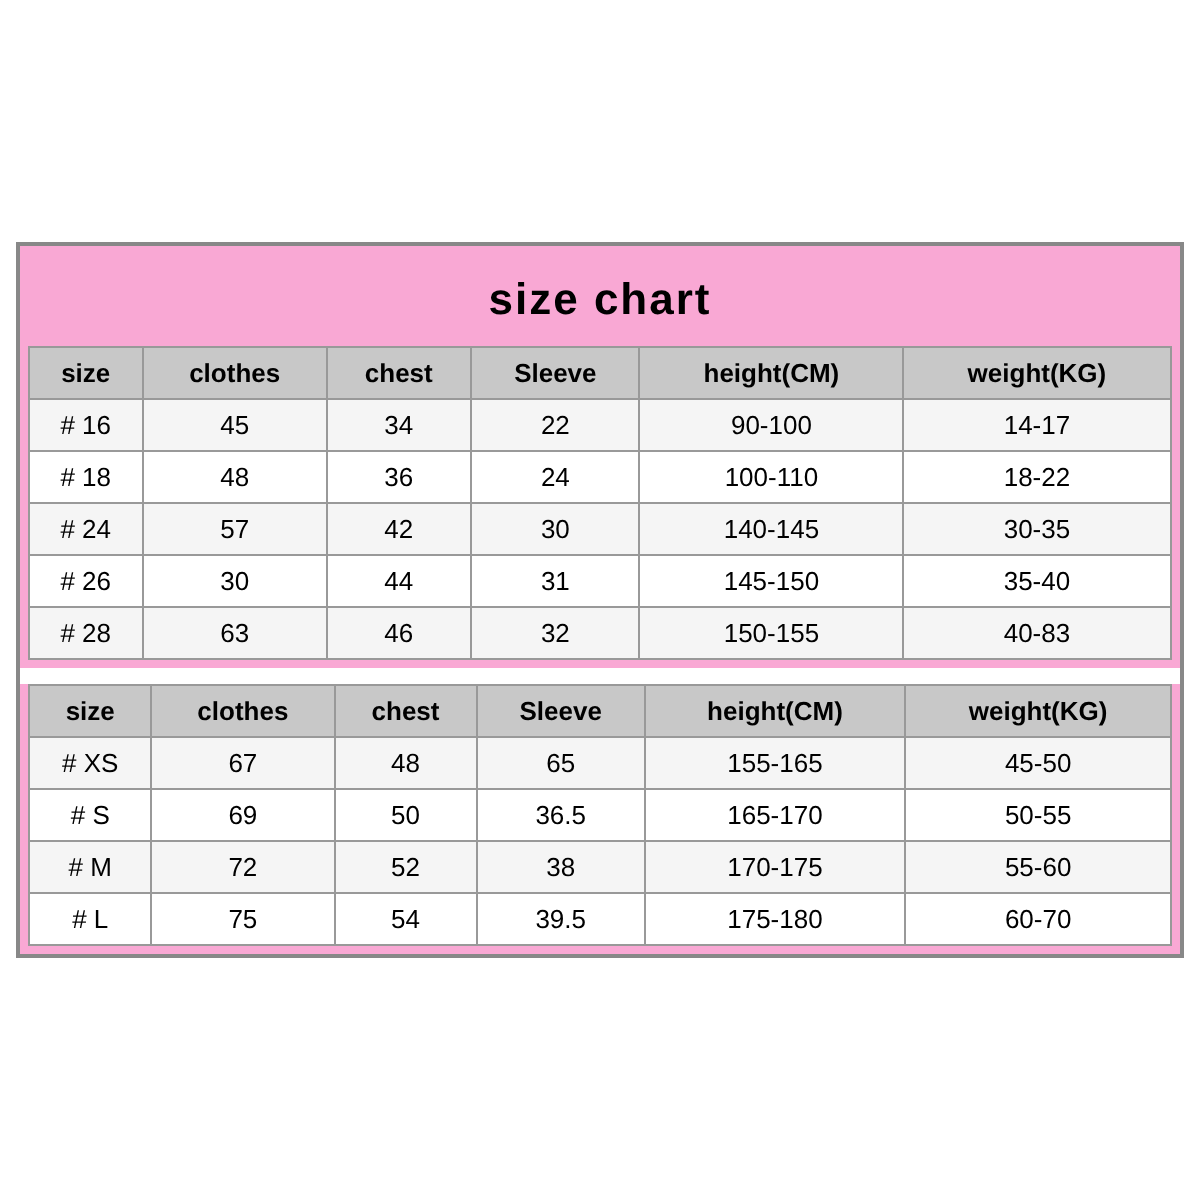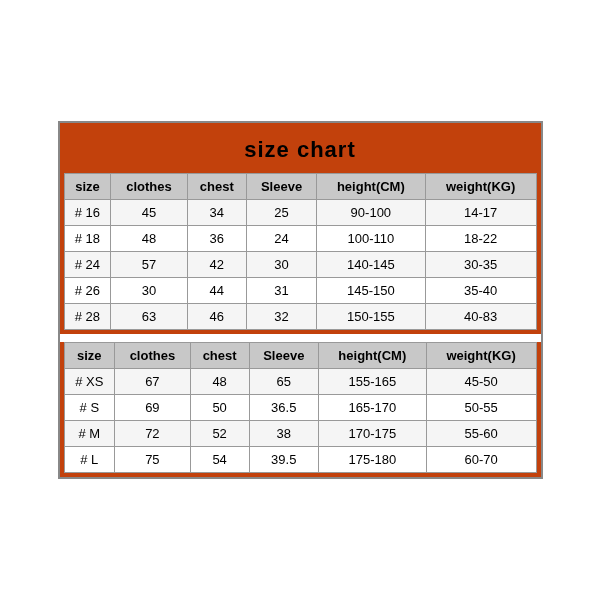--- a/index.html
+++ b/index.html
@@ -6,23 +6,23 @@
     body {
       width: 600px;
       height: 600px;
       background: #fff;
       display: flex;
       align-items: center;
       justify-content: center;
       font-family: Arial, sans-serif;
     }
     .container {
-      width: 485px;
+      width: 584px;
       border: 2px solid #888;
-      background: #c2410c;
+      background: #f9a8d4;
     }
     .title {
       text-align: center;
       font-size: 22px;
       font-weight: bold;
       padding: 14px 0 10px 0;
       letter-spacing: 1px;
     }
     table {
       width: 100%;
@@ -68,21 +68,21 @@
             <th>Sleeve</th>
             <th>height(CM)</th>
             <th>weight(KG)</th>
           </tr>
       </thead>
       <tbody id="table1-body">
       <tr>
             <td># 16</td>
             <td>45</td>
             <td>34</td>
-            <td>25</td>
+            <td>22</td>
             <td>90-100</td>
             <td>14-17</td>
           </tr>
           <tr>
             <td># 18</td>
             <td>48</td>
             <td>36</td>
             <td>24</td>
             <td>100-110</td>
             <td>18-22</td>

